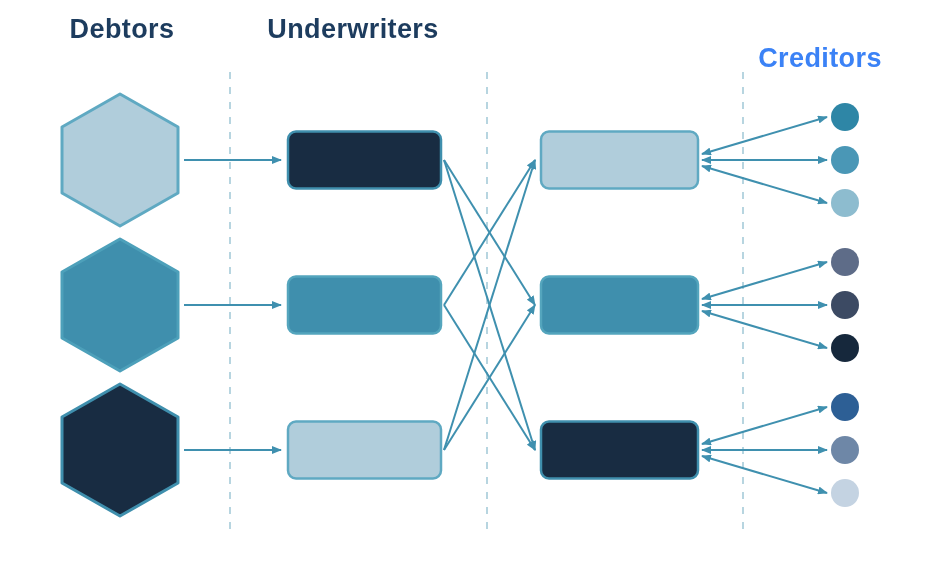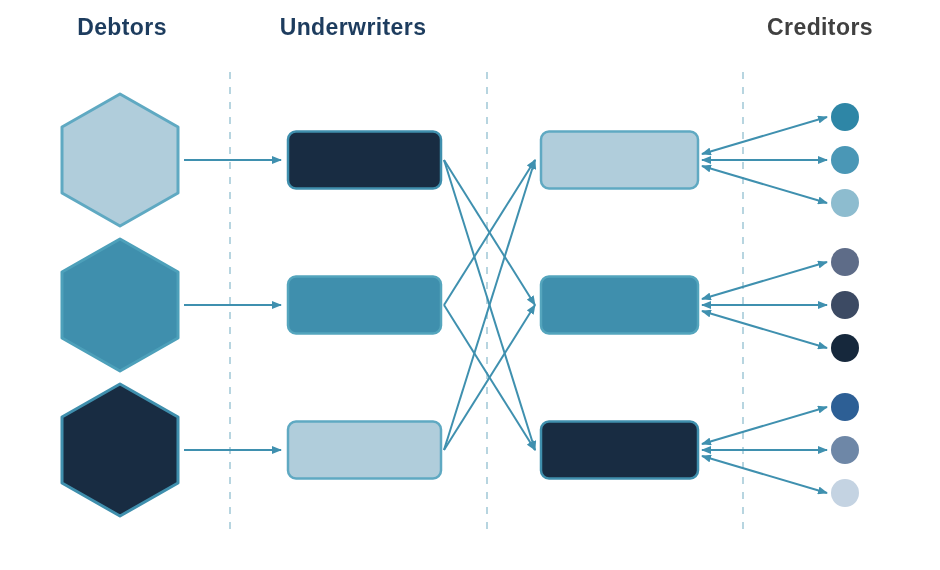--- a/index.html
+++ b/index.html
@@ -9,21 +9,21 @@
     height: 570px;
     background: #ffffff;
     overflow: hidden;
     font-family: "Liberation Sans", sans-serif;
   }
   #diagram-svg { position: absolute; left: 0; top: 0; width: 940px; height: 570px; }
   .hdr {
     position: absolute;
     top: 15px;
     transform: translateX(-50%);
-    font-size: 23px;
+    font-size: 27px;
     font-weight: 700;
     letter-spacing: 0.4px;
     white-space: nowrap;
     line-height: 1.1;
   }
 </style>
 </head>
 <body>
 
 <div class="canvas">
@@ -68,14 +68,14 @@
       <circle cx="845" cy="203" r="14" fill="#8dbccf"></circle>
       <circle cx="845" cy="262" r="14" fill="#5e6c88"></circle>
       <circle cx="845" cy="305" r="14" fill="#3c4a63"></circle>
       <circle cx="845" cy="348" r="14" fill="#16283c"></circle>
       <circle cx="845" cy="407" r="14" fill="#2d5f95"></circle>
       <circle cx="845" cy="450" r="14" fill="#6e87a7"></circle>
       <circle cx="845" cy="493" r="14" fill="#c4d3e2"></circle>
     </svg>
   <div class="hdr" style="left: 122px; color: rgb(29, 60, 94);">Debtors</div>
   <div class="hdr" style="left: 353px; color: rgb(29, 60, 94);">Underwriters</div>
-  <div class="hdr" style="left: 820px; color: #404040;">Creditors</div>
+  <div class="hdr" style="left: 820px; color: #3b82f6; margin-top: 29px;">Creditors</div>
 </div>
 
 </body></html>

